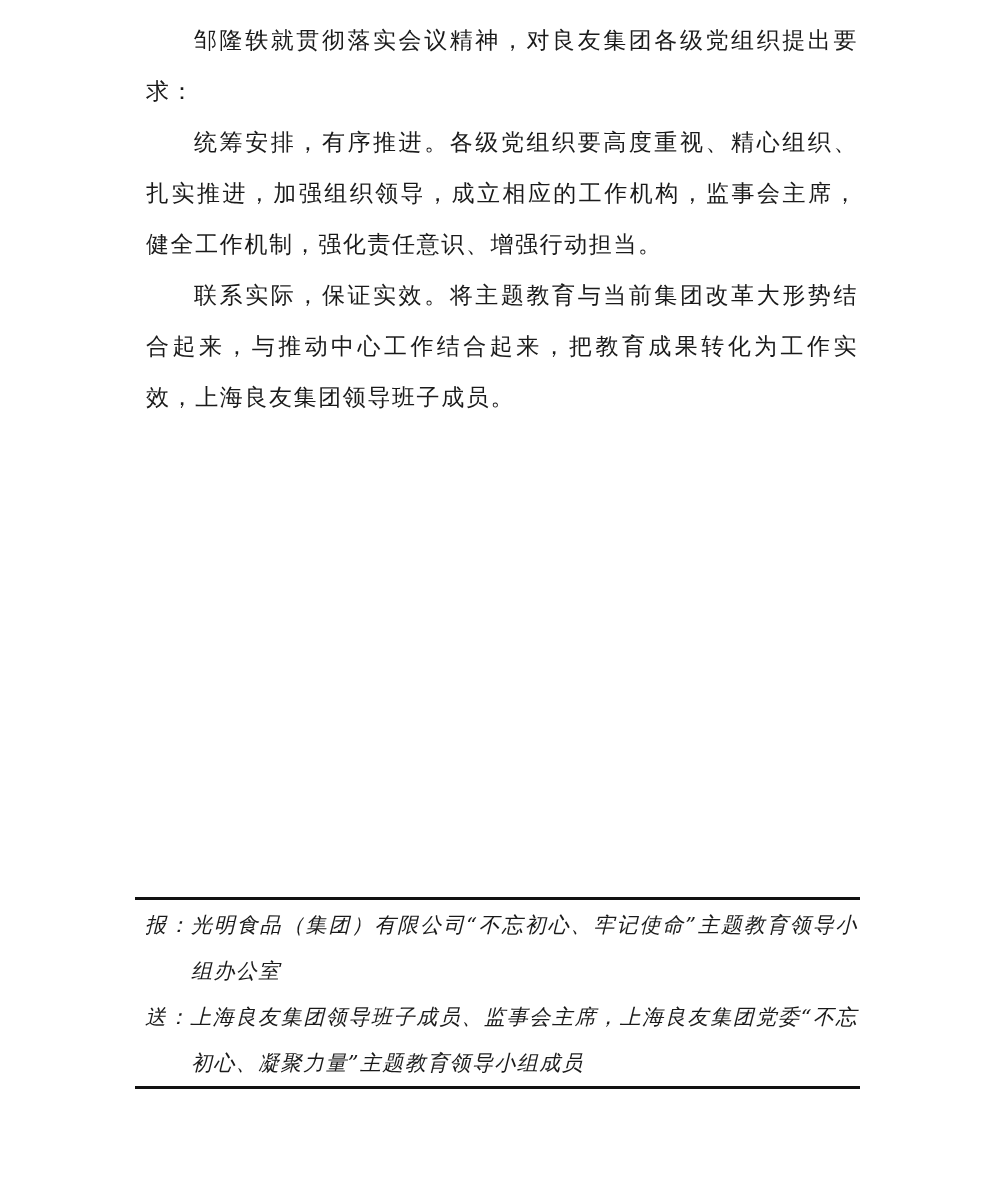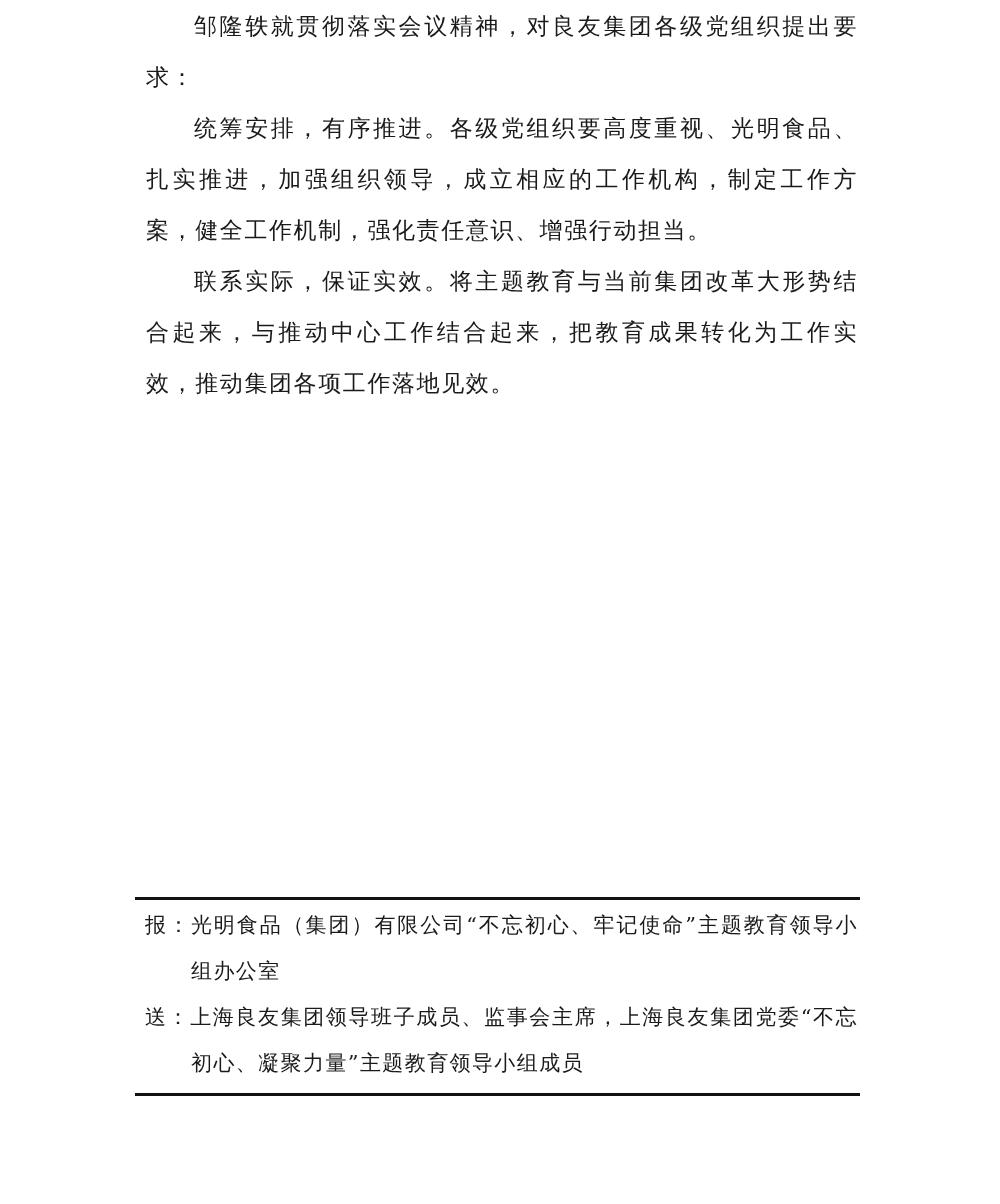--- a/index.html
+++ b/index.html
@@ -17,21 +17,21 @@
     }
     .page {
       position: absolute;
       left: 0; top: 0;
       width: 1000px;
       height: 1204px;
     }
     .body-text {
       position: absolute;
       left: 146px;
-      top: 0;
+      top: 14px;
       width: 712px;
     }
     .para {
       font-size: 23px;
       line-height: 51px;
       letter-spacing: 1.6px;
       text-align: justify;
       text-align-last: left;
       margin: 0;
       text-indent: 48px;
@@ -60,31 +60,31 @@
       letter-spacing: 1.4px;
       margin: 0;
       padding-left: 46px;
       text-indent: -46px;
       text-align: justify;
       text-align-last: left;
     }
     .dist-item .label {
       display: inline;
     }
-    .dist-list { padding-top: 2px; padding-bottom: 7px; }
+    .dist-list { padding-top: 2px; padding-bottom: 0; font-style: italic; }
   </style>
 </head>
 <body>
 
 <div class="page">
 
   <div class="body-text">
     <p class="para first">邹隆轶就贯彻落实会议精神，对良友集团各级党组织提出要求：</p>
-    <p class="para">统筹安排，有序推进。各级党组织要高度重视、光明食品、扎实推进，加强组织领导，成立相应的工作机构，制定工作方案，健全工作机制，强化责任意识、增强行动担当。</p>
-    <p class="para">联系实际，保证实效。将主题教育与当前集团改革大形势结合起来，与推动中心工作结合起来，把教育成果转化为工作实效，推动集团各项工作落地见效。</p>
+    <p class="para">统筹安排，有序推进。各级党组织要高度重视、精心组织、扎实推进，加强组织领导，成立相应的工作机构，监事会主席，健全工作机制，强化责任意识、增强行动担当。</p>
+    <p class="para">联系实际，保证实效。将主题教育与当前集团改革大形势结合起来，与推动中心工作结合起来，把教育成果转化为工作实效，上海良友集团领导班子成员。</p>
   </div>
 
   <div class="distribution">
     <div class="rule"></div>
     <div class="dist-block dist-list">
       <p class="dist-item"><span class="label">报：</span><span>光明食品（集团）有限公司“不忘初心、牢记使命”主题教育领导小组办公室</span></p>
       <p class="dist-item"><span class="label">送：</span><span>上海良友集团领导班子成员、监事会主席，上海良友集团党委“不忘初心、凝聚力量”主题教育领导小组成员</span></p>
     </div>
     <div class="rule"></div>
   </div>

